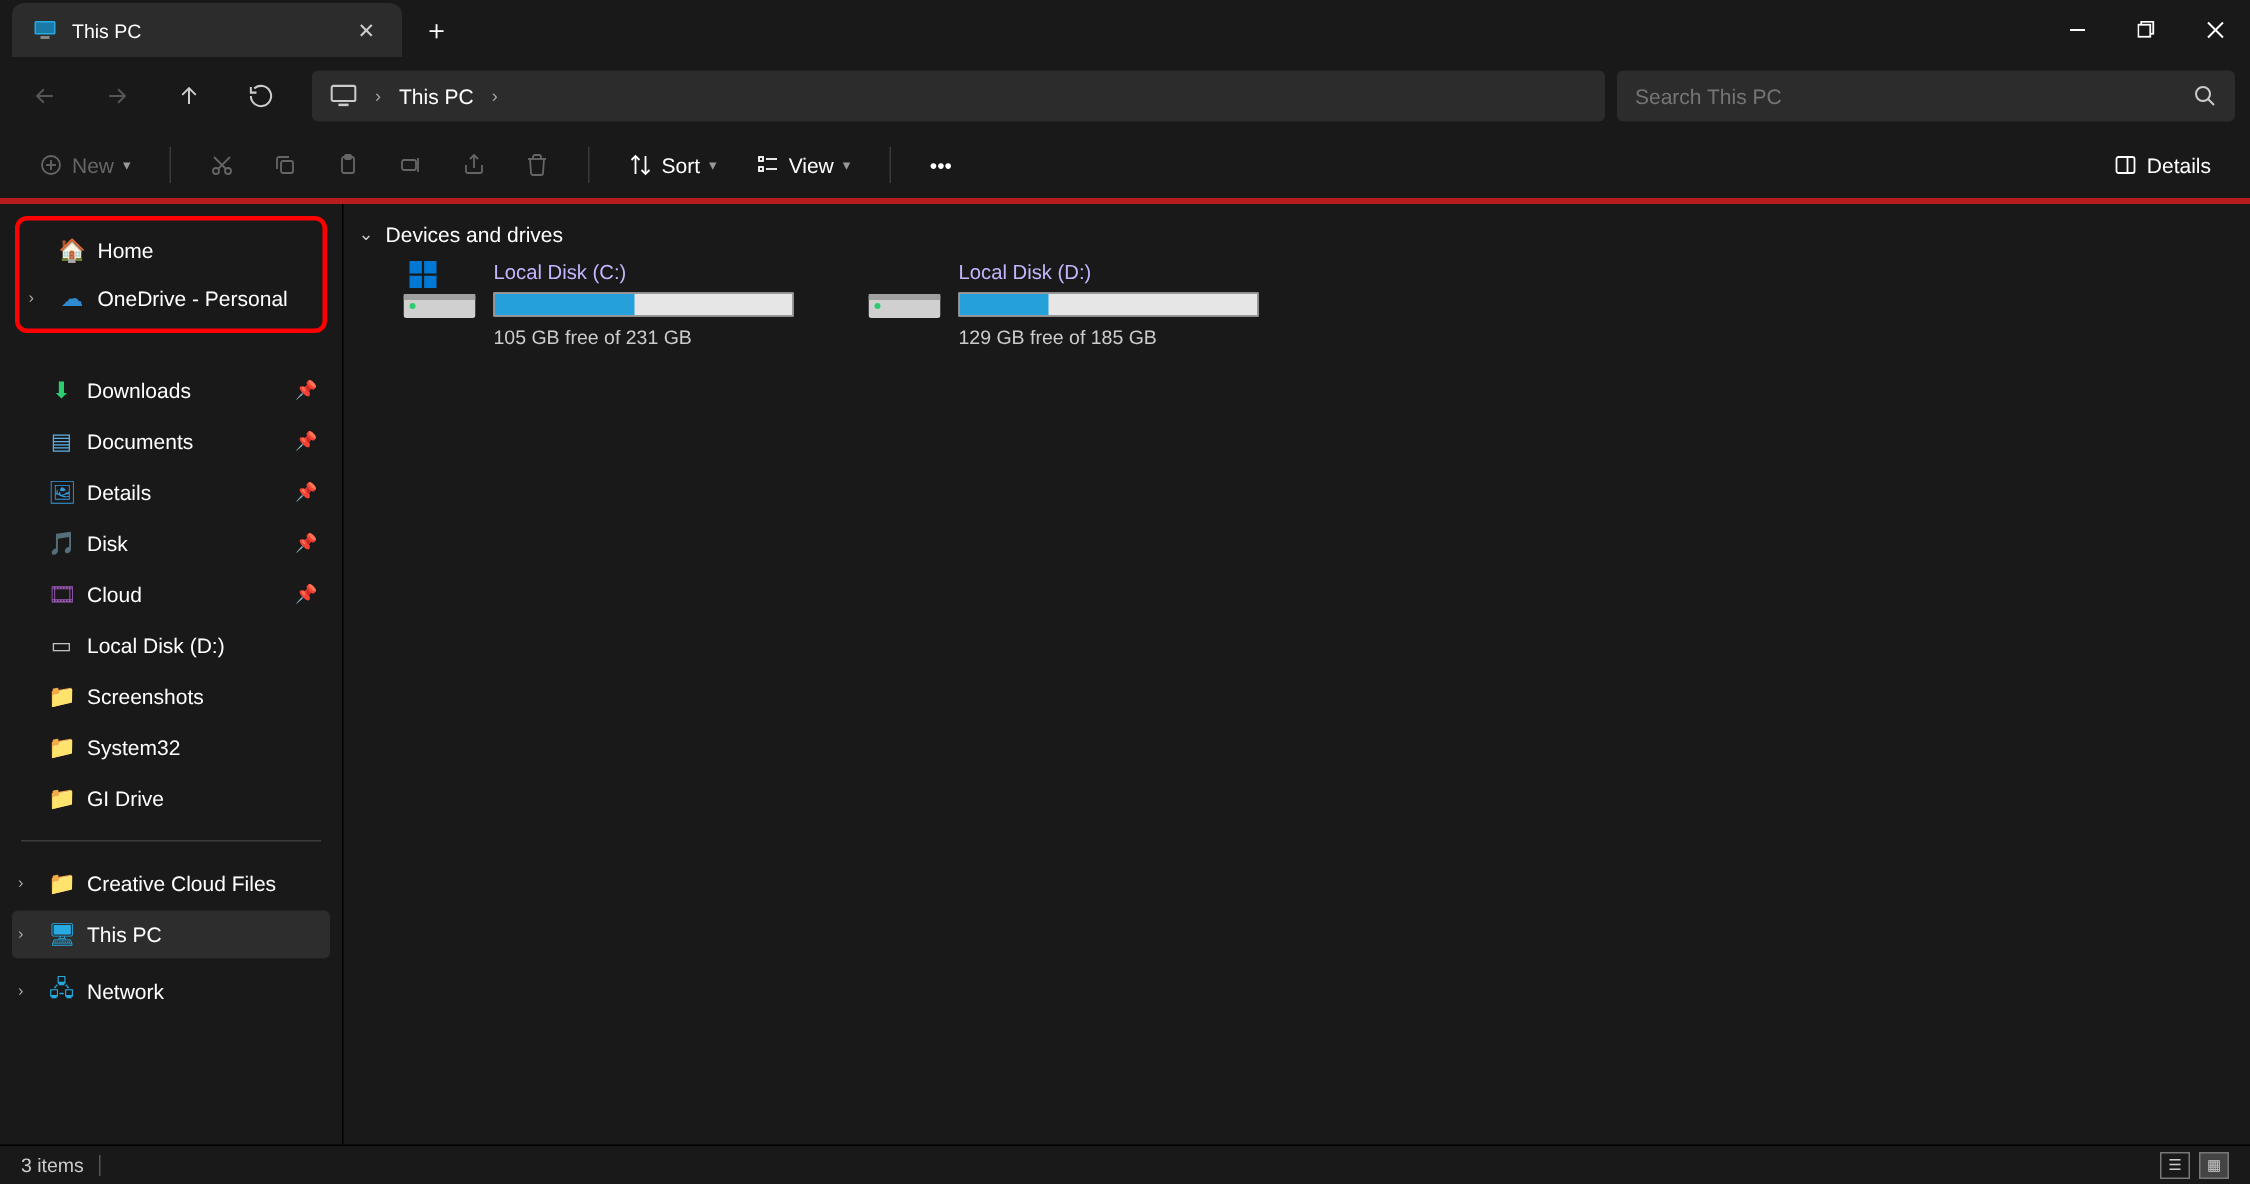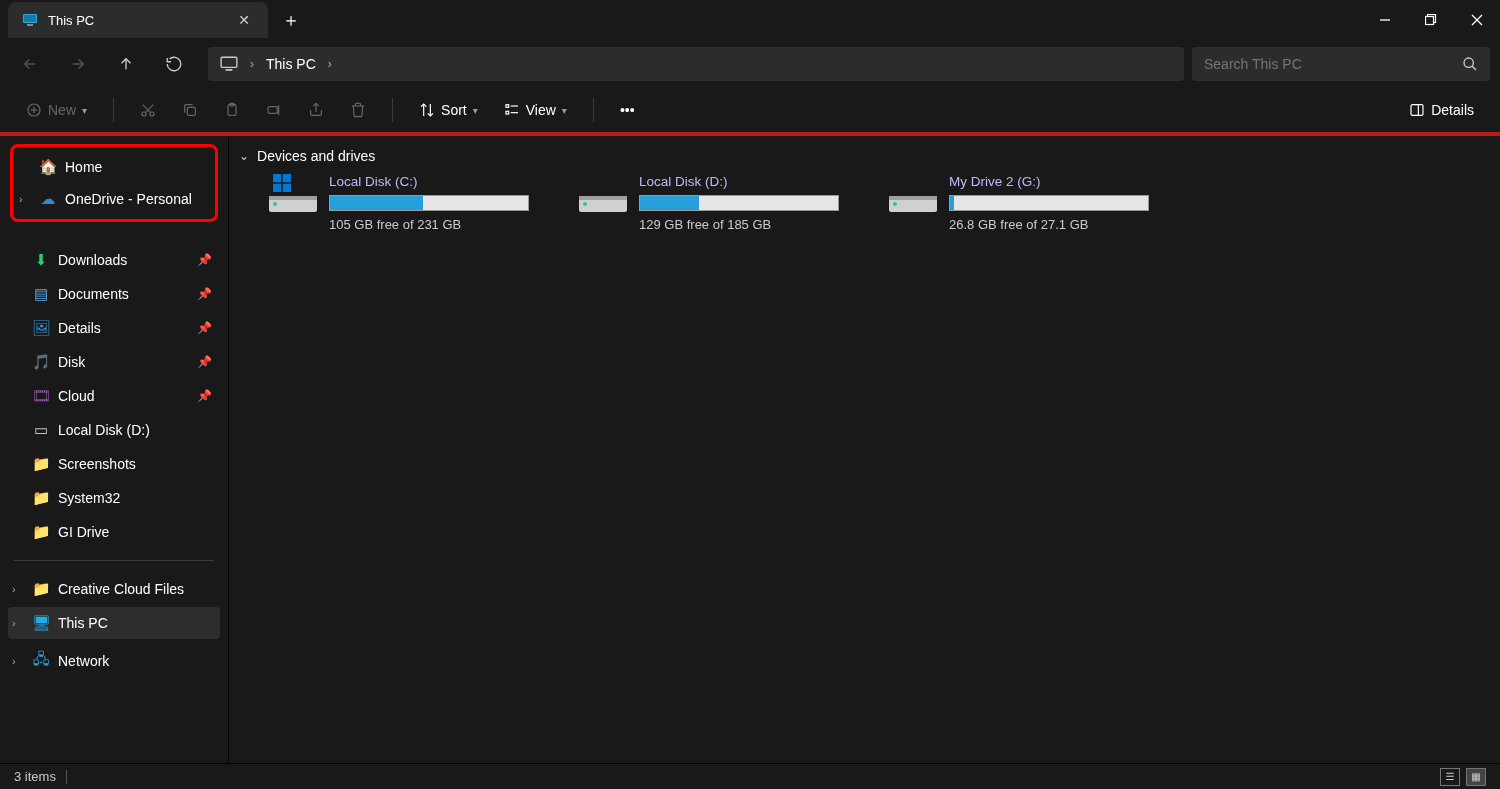--- a/index.html
+++ b/index.html
@@ -15,21 +15,21 @@
   .win-controls { margin-left: auto; display: flex; }
   .win-btn { width: 46px; height: 40px; display: flex; align-items: center; justify-content: center; color: #fff; cursor: pointer; }
 
   
   .navrow { display: flex; align-items: center; height: 48px; padding: 0 10px; gap: 8px; background: #191919; }
   .nav-btn { width: 40px; height: 36px; display: flex; align-items: center; justify-content: center; color: #ccc; border-radius: 4px; }
   .nav-btn.disabled { color: #555; }
   .addressbar { flex: 1; display: flex; align-items: center; background: #2c2c2c; border-radius: 4px; height: 34px; padding: 0 12px; gap: 12px; margin-left: 6px; }
   .addr-seg { font-size: 14px; color: #fff; }
   .addr-chev { color: #aaa; font-size: 12px; }
-  .searchbox { width: 298px; background: #2c2c2c; border-radius: 4px; height: 34px; display: flex; align-items: center; padding: 0 12px; gap: 10px; }
+  .searchbox { width: 412px; background: #2c2c2c; border-radius: 4px; height: 34px; display: flex; align-items: center; padding: 0 12px; gap: 10px; }
   .searchbox input { flex: 1; background: transparent; border: none; outline: none; color: #fff; font-size: 14px; }
   .searchbox .s-icon { color: #ccc; }
 
   
   .toolbar { display: flex; align-items: center; height: 48px; padding: 0 16px; gap: 6px; background: #191919; border-bottom: 4px solid #b91c1c; }
   .tb-group { display: flex; align-items: center; gap: 6px; }
   .tb-btn { display: flex; align-items: center; gap: 6px; padding: 6px 10px; color: #999; font-size: 14px; border-radius: 4px; }
   .tb-btn.disabled { color: #666; }
   .tb-sep { width: 1px; height: 24px; background: #3a3a3a; margin: 0 10px; }
   .tb-btn .chev { font-size: 10px; color: #999; }
@@ -380,37 +380,20 @@
       </svg>
     </div>
     <div class="drive-body">
       <div class="drive-name">Local Disk (D:)</div>
       <div class="drive-bar">
         <div class="fill" style="width:30%"></div>
       </div>
       <div class="drive-free">129 GB free of 185 GB</div>
     </div>
         </div>
-        <div class="drive">
-    <div class="drive-icon">
-      <svg width="48" height="40" viewBox="0 0 48 40">
-
-        <rect x="0" y="22" width="48" height="16" rx="2" fill="#d0d0d0"></rect>
-        <rect x="0" y="22" width="48" height="4" fill="#a0a0a0"></rect>
-        <circle cx="6" cy="30" r="2" fill="#2ecc71"></circle>
-      </svg>
-    </div>
-    <div class="drive-body">
-      <div class="drive-name">My Drive 2 (G:)</div>
-      <div class="drive-bar">
-        <div class="fill" style="width:2%"></div>
-      </div>
-      <div class="drive-free">26.8 GB free of 27.1 GB</div>
-    </div>
-        </div>
       </div>
   </div>
 </div>
 
 <div class="status">
   <span>3 items</span>
   <span class="divider"></span>
   <div class="status-right">
     <div class="view-toggle">☰</div>
     <div class="view-toggle active">▦</div>

